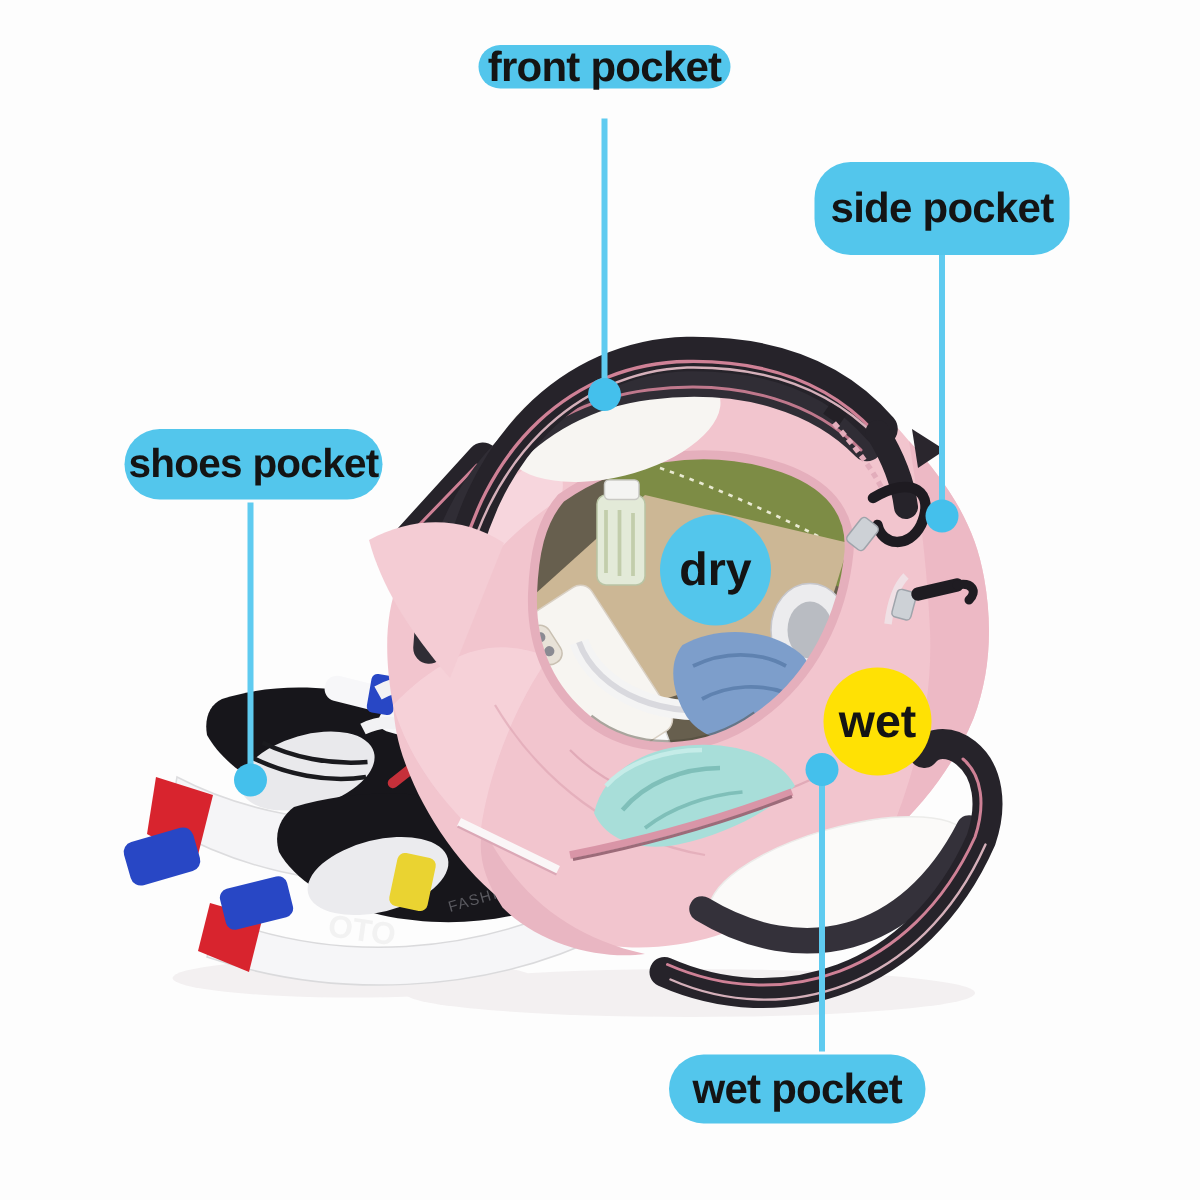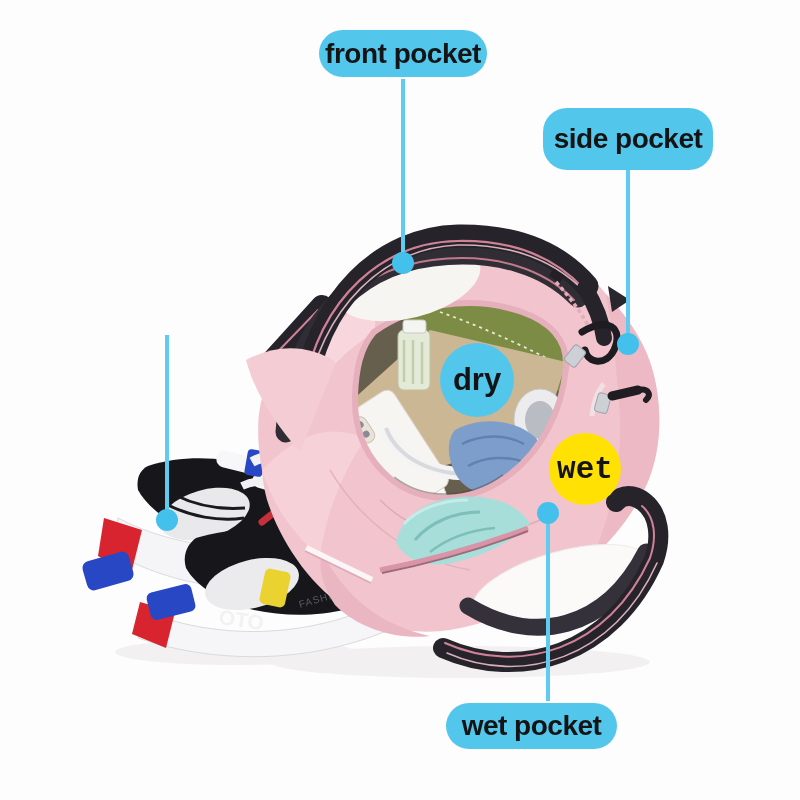--- a/index.html
+++ b/index.html
@@ -10,31 +10,31 @@
   }
   .photo, .leaders{position:absolute; left:0; top:0;}
   .leaders{z-index:5;}
   .pill{
     position:absolute; z-index:10;
     background:#53c6ec; border-radius:24px;
     display:flex; align-items:center; justify-content:center;
     color:#141414; font-weight:bold; letter-spacing:-0.5px;
     white-space:nowrap;
   }
-  .pill.front{left:319px; top:30px;  width:168px; height:47px; font-size:28px;}
+  .pill.front{left:319px; top:30px;  width:168px; height:29px; font-size:28px;}
   .pill.side {left:543px; top:108px; width:170px; height:62px; font-size:28px;}
   .pill.shoes{left:83px;  top:286px; width:172px; height:47px; font-size:27px;}
   .pill.wet  {left:446px; top:703px; width:171px; height:46px; font-size:28px;}
   .badge{
     position:absolute; z-index:9; border-radius:50%;
     display:flex; align-items:center; justify-content:center;
     font-weight:bold; font-size:31px; color:#141414;text-align:right;
   }
   .badge.dry{left:440px; top:343px; width:74px; height:74px; background:#53c6ec;}
-  .badge.wetz{left:549px; top:433px; width:72px; height:72px; background:#ffe104;font-family:Liberation Mono, monospace;}
+  .badge.wetz{left:549px; top:445px; width:72px; height:72px; background:#ffe104;}
 </style>
 </head>
 <body>
 
 <div class="stage">
 
   <svg class="photo" width="800" height="800" viewBox="0 0 800 800">
     <defs>
       <clipPath id="openclip">
         <path d="M374,332 C412,305 470,294 522,312 C550,322 568,340 566,368
@@ -209,20 +209,23 @@
       <circle cx="548" cy="513" r="11"></circle>
     </g>
   </svg>
 
   <div class="pill front">
     <span>front pocket</span>
   </div>
   <div class="pill side">
     <span>side pocket</span>
   </div>
+  <div class="pill shoes">
+    <span>shoes pocket</span>
+  </div>
   <div class="pill wet">
     <span>wet pocket</span>
   </div>
 
   <div class="badge dry">
     <span>dry</span>
   </div>
   <div class="badge wetz">
     <span>wet</span>
   </div>

